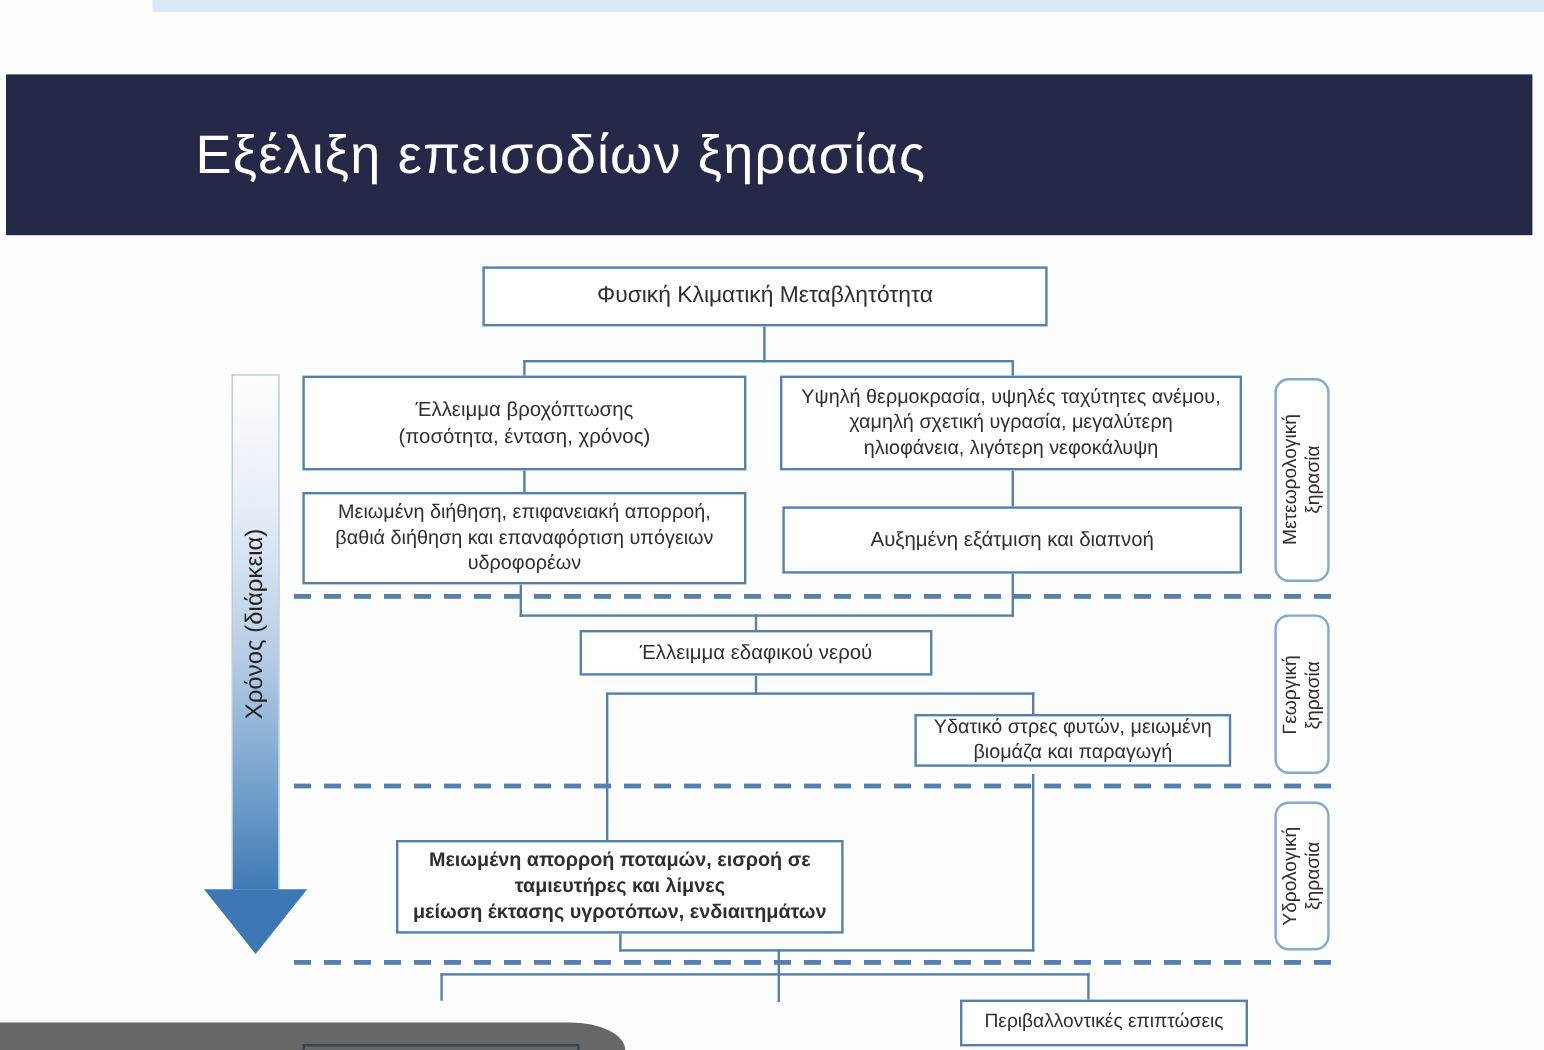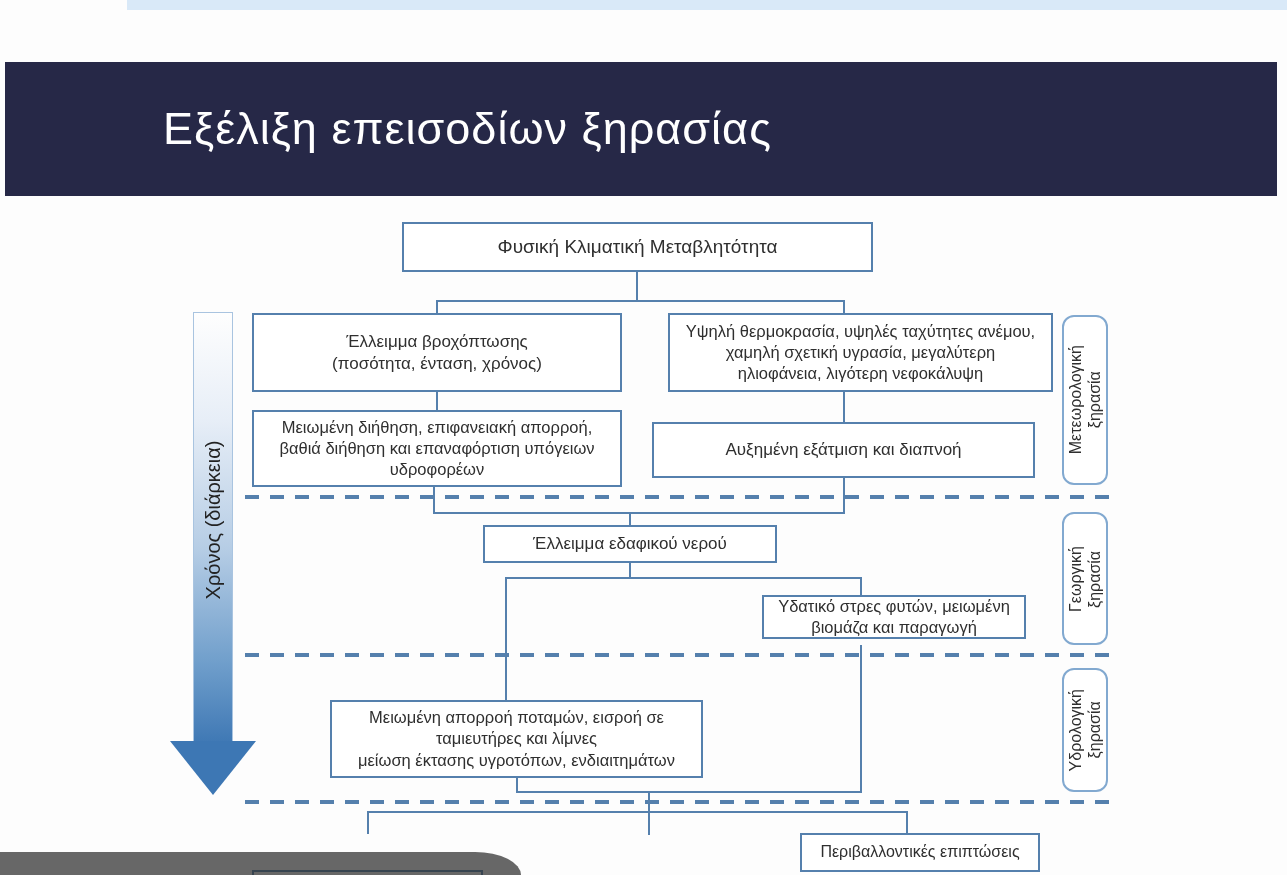--- a/index.html
+++ b/index.html
@@ -101,41 +101,41 @@
 
   <div class="abs fbox" style="left:402px;top:222px;width:471px;height:50px;font-size:19px;">
     <span>Φυσική Κλιματική Μεταβλητότητα</span>
   </div>
 
   <div class="abs fbox" style="left:252px;top:313px;width:370px;height:79px;font-size:17px;">
     <span>Έλλειμμα βροχόπτωσης
 (ποσότητα, ένταση, χρόνος)</span>
   </div>
 
-  <div class="abs fbox" style="left:650px;top:313px;width:385px;height:79px;font-size:16.5px;padding:2px 14px;margin-left:18px;">
+  <div class="abs fbox" style="left:650px;top:313px;width:385px;height:79px;font-size:16.5px;padding:2px 14px;">
     <span>Υψηλή θερμοκρασία, υψηλές ταχύτητες ανέμου, χαμηλή σχετική υγρασία, μεγαλύτερη ηλιοφάνεια, λιγότερη νεφοκάλυψη</span>
   </div>
 
   <div class="abs fbox" style="left:252px;top:410px;width:370px;height:77px;font-size:16.5px;padding:2px 10px;">
     <span>Μειωμένη διήθηση, επιφανειακή απορροή, βαθιά διήθηση και επαναφόρτιση υπόγειων υδροφορέων</span>
   </div>
 
   <div class="abs fbox" style="left:652px;top:422px;width:383px;height:56px;font-size:17px;">
     <span>Αυξημένη εξάτμιση και διαπνοή</span>
   </div>
 
   <div class="abs fbox" style="left:483px;top:525px;width:294px;height:38px;font-size:17px;">
     <span>Έλλειμμα εδαφικού νερού</span>
   </div>
 
   <div class="abs fbox" style="left:762px;top:595px;width:264px;height:44px;font-size:16.5px;padding:2px 8px;">
     <span>Υδατικό στρες φυτών, μειωμένη βιομάζα και παραγωγή</span>
   </div>
 
-  <div class="abs fbox" style="left:330px;top:700px;width:373px;height:78px;font-size:16.5px;padding:2px 8px;">
+  <div class="abs fbox" style="left:330px;top:700px;width:373px;height:78px;font-size:16.5px;padding:2px 8px;font-weight:bold;">
     <span>Μειωμένη απορροή ποταμών, εισροή σε ταμιευτήρες και λίμνες
 μείωση έκτασης υγροτόπων, ενδιαιτημάτων</span>
   </div>
 
   <div class="abs fbox" style="left:252px;top:833px;width:231px;height:39px;font-size:16px;margin-top:37px;">
     <span>Οικονομικές επιπτώσεις</span>
   </div>
   <div class="abs fbox" style="left:800px;top:833px;width:240px;height:39px;font-size:16px;">
     <span>Περιβαλλοντικές επιπτώσεις</span>
   </div>

